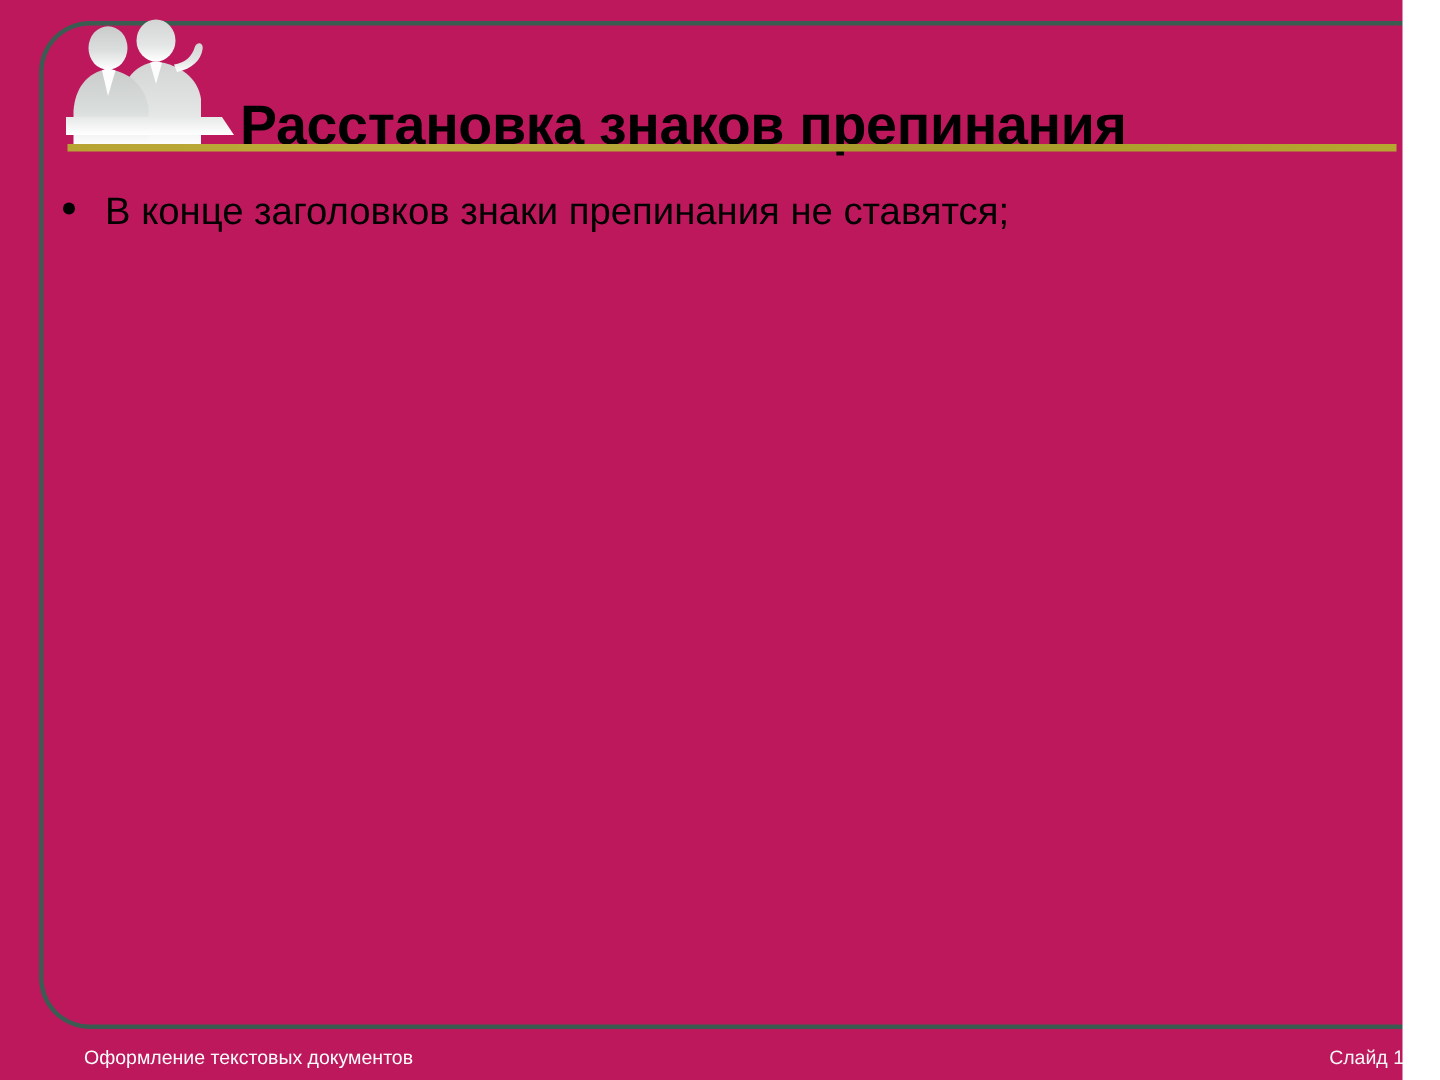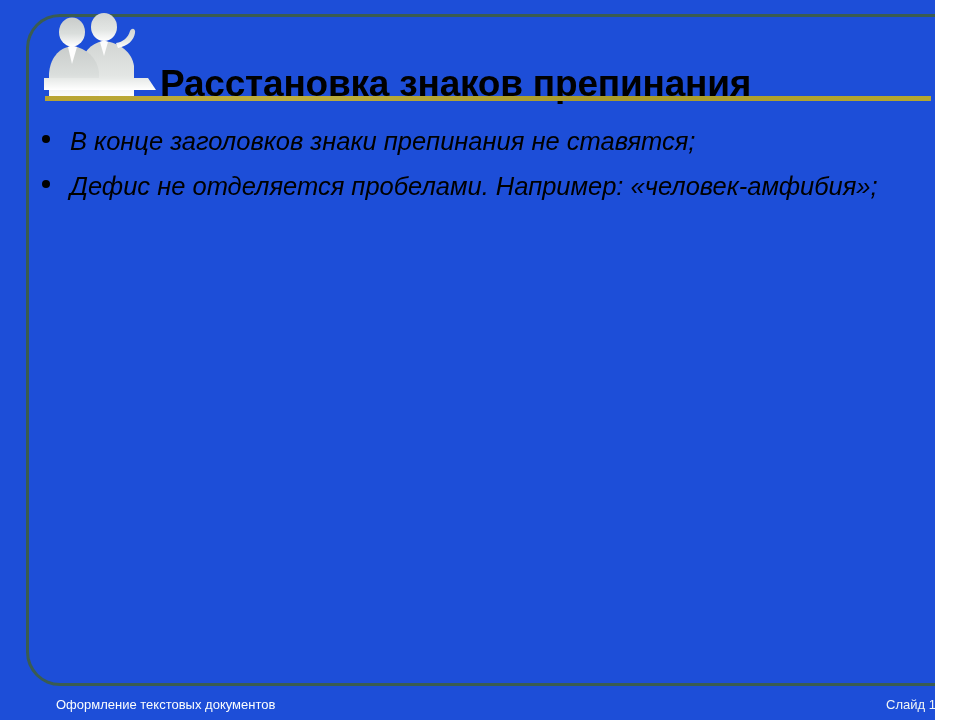--- a/index.html
+++ b/index.html
@@ -11,21 +11,21 @@
     width: 960px;
     height: 720px;
     font-family: "Liberation Sans", sans-serif;
     overflow: hidden;
   }
 
   #slide {
     position: relative;
     width: 960px;
     height: 720px;
-    background: #1d4ed8;
+    background: #be185d;
     box-sizing: border-box;
   }
 
   
   #slide-frame {
     position: absolute;
     left: 26px;
     top: 14px;
     width: 952px;
     height: 672px;
@@ -109,21 +109,20 @@
     position: absolute;
     left: 8px;
     top: 13px;
     width: 8px;
     height: 8px;
     border-radius: 50%;
     background: #000000;
   }
   .bullet-item .bullet-text {
     display: block;
-    font-style: italic;
   }
   .bullet-item .marks {
     font-weight: bold;
     letter-spacing: 2px;
   }
 
   
   #footer-left {
     position: absolute;
     left: 56px;
@@ -190,24 +189,20 @@
 
   <ul id="body-list">
 
     <li class="bullet-item">
       <span class="bullet-dot"></span>
       <span class="bullet-text">В конце заголовков знаки препинания не ставятся;</span>
     </li>
 
 
 
-    <li class="bullet-item">
-      <span class="bullet-dot"></span>
-      <span class="bullet-text">Дефис не отделяется пробелами. Например: «человек-амфибия»;</span>
-    </li>
 
 
   </ul>
 
   <div id="footer-left">Оформление текстовых документов</div>
   <div id="footer-right">Слайд 1</div>
 
   <div id="frame-mask-right"></div>
 
 </div>

